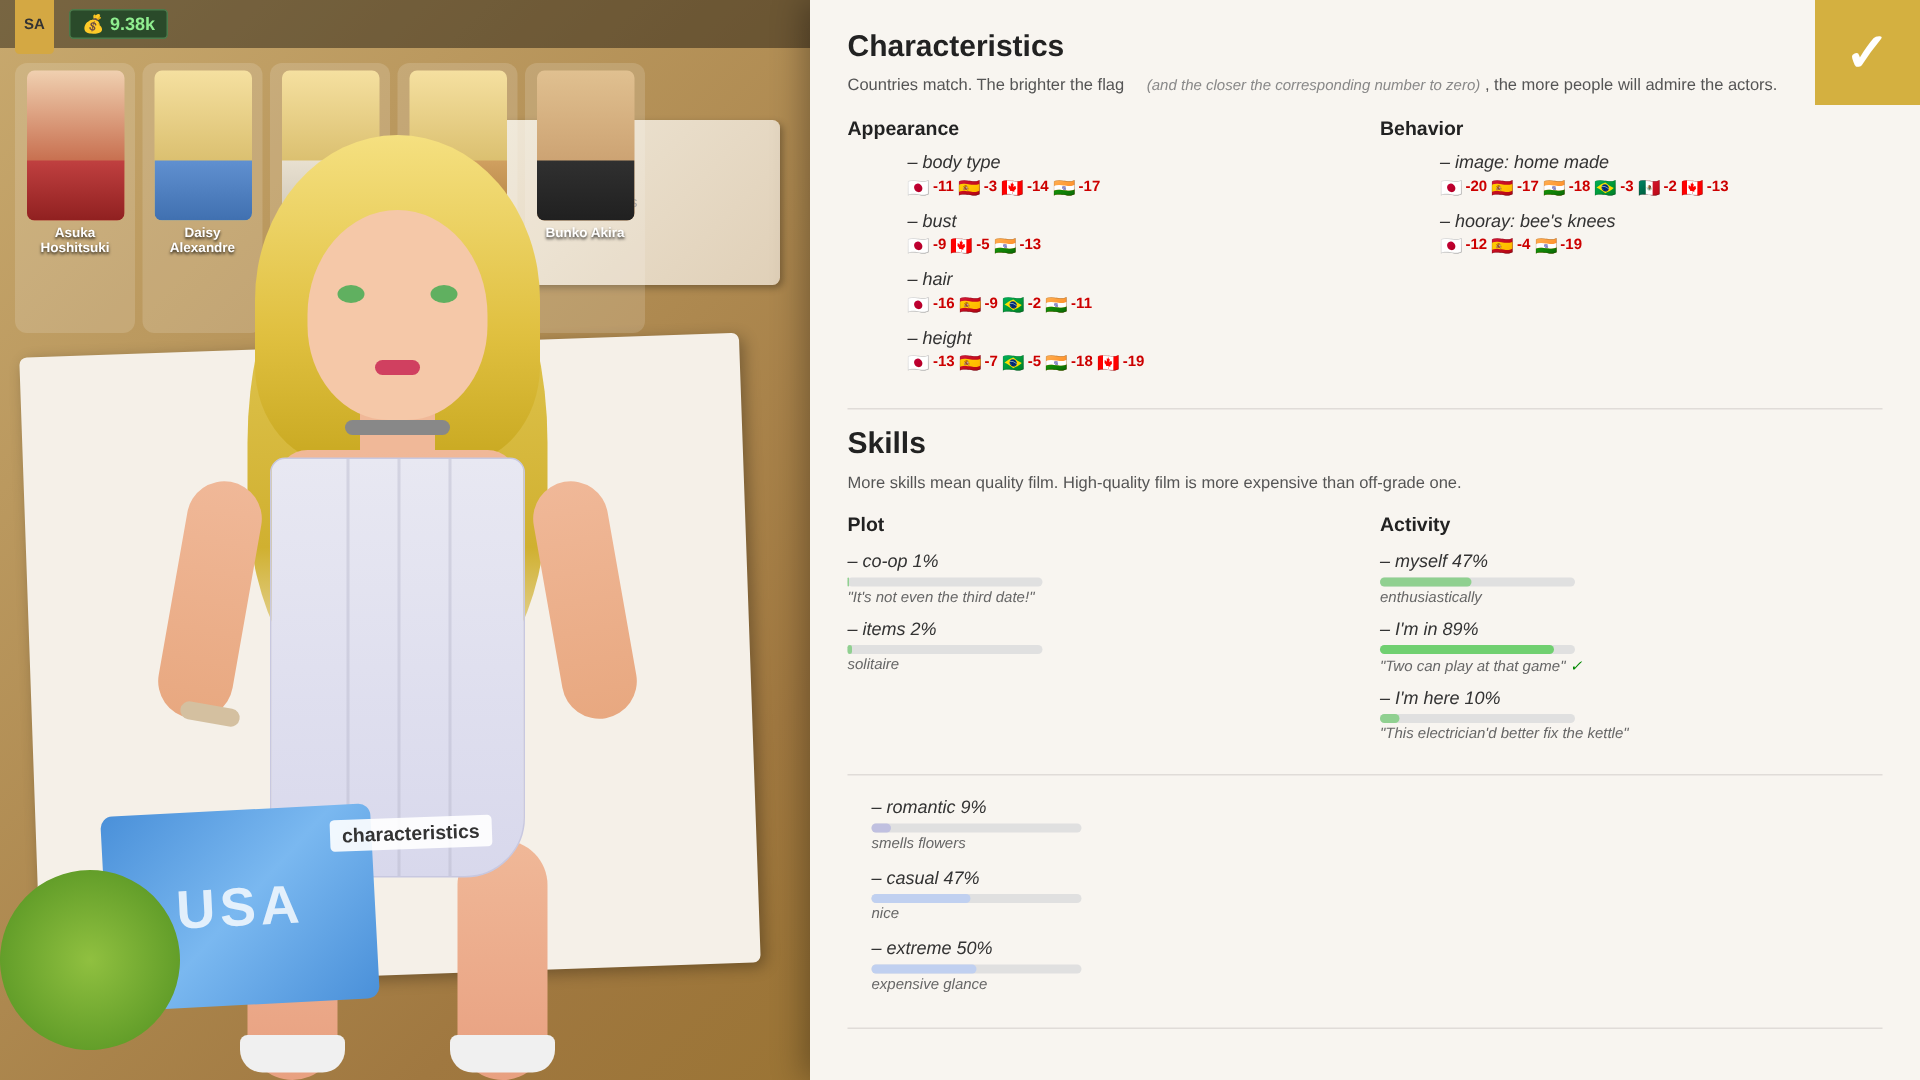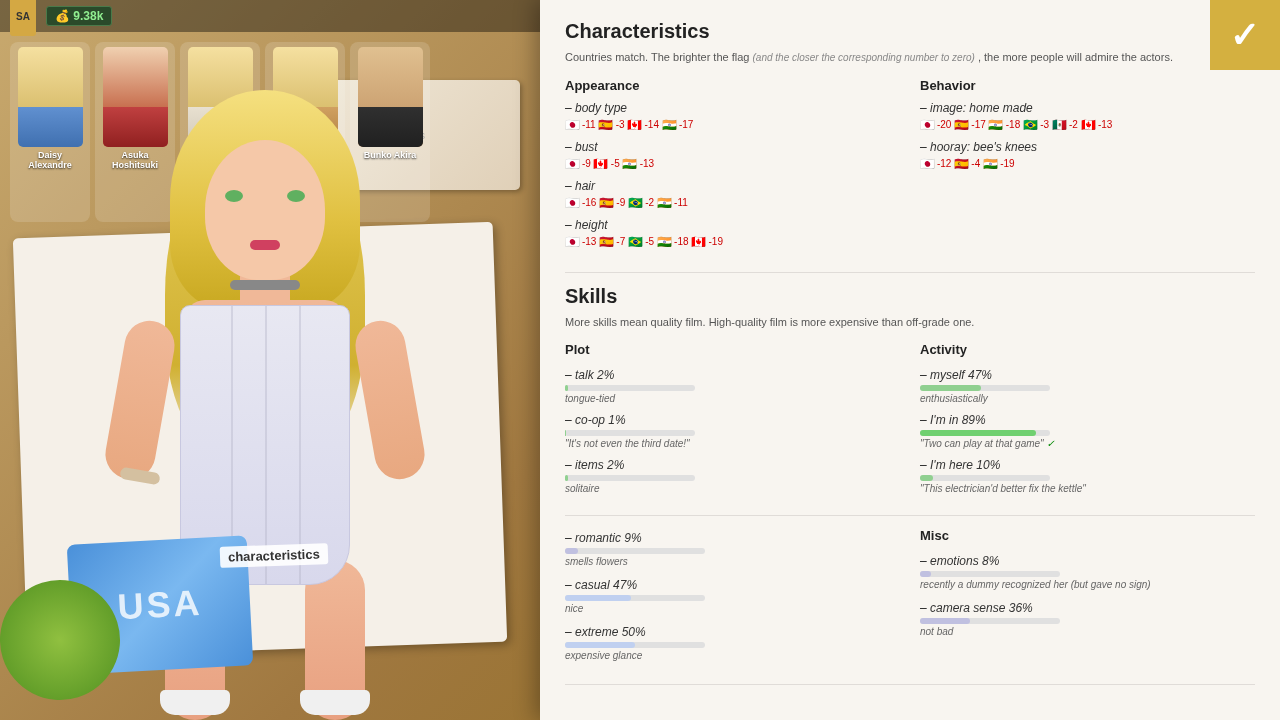--- a/index.html
+++ b/index.html
@@ -240,60 +240,62 @@
     .section-subtitle {
       font-size: 11px;
       color: #555;
       margin-bottom: 12px;
       line-height: 1.5;
     }
     .section-subtitle em {
       font-style: italic;
       font-size: 10px;
       color: #888;
+      margin-left: 12px;
     }
 
     
     .two-col {
       display: grid;
       grid-template-columns: 1fr 1fr;
       gap: 26px 20px;
       margin-bottom: 15px;
     }
 
     .col-title {
       font-size: 13px;
       font-weight: bold;
       color: #222;
       margin-bottom: 8px;
     }
 
     .trait-row {
       margin-bottom: 8px;
+      margin-left: 40px;
     }
     .trait-label {
       font-size: 12px;
       color: #333;
       font-style: italic;
       margin-bottom: 3px;
     }
     .trait-flags {
       display: flex;
       flex-wrap: wrap;
       gap: 3px;
       align-items: center;
     }
     .flag-item {
       display: flex;
       align-items: center;
       gap: 2px;
       font-size: 10px;
     }
     .flag-emoji { font-size: 12px; }
-    .flag-num { color: #c00; font-size: 10px; font-weight: normal; }
+    .flag-num { color: #c00; font-size: 10px; font-weight: bold; }
 
     .divider {
       height: 1px;
       background: #e0dcd8;
       margin: 12px 0;
     }
 
     
     .skill-row {
       margin-bottom: 6px;
@@ -317,20 +319,21 @@
     }
     .skill-quote {
       font-size: 10px;
       color: #666;
       font-style: italic;
     }
 
     
     .genre-row {
       margin-bottom: 8px;
+      margin-left: 16px;
     }
     .genre-label {
       font-size: 12px;
       color: #333;
       font-style: italic;
     }
     .genre-bar-container {
       height: 6px;
       background: #e0e0e0;
       border-radius: 3px;
@@ -377,30 +380,30 @@
 <div class="pen"></div>
 
 <div class="red-circle"></div>
 
 <div class="photos-strip" style="background: linear-gradient(135deg, #f0e8d8 0%, #e0d0b8 100%); display:flex; align-items:center; justify-content:center;">
   <span style="font-size:10px; color:#999;">photos</span>
 </div>
 
 <div class="actors-strip">
   <div class="actor-card">
+    <div class="actor-avatar red-hair">
+      <div style="position:absolute;bottom:0;left:0;right:0;height:40px;background:linear-gradient(180deg,#c04040,#902020);border-radius:0 0 3px 3px;"></div>
+    </div>
+    <div class="actor-name">Asuka<br>Hoshitsuki</div>
+  </div>
+  <div class="actor-card">
     <div class="actor-avatar blonde">
       <div style="position:absolute;bottom:0;left:0;right:0;height:40px;background:linear-gradient(180deg,#6090d0,#4070b0);border-radius:0 0 3px 3px;"></div>
     </div>
     <div class="actor-name">Daisy<br>Alexandre</div>
-  </div>
-  <div class="actor-card">
-    <div class="actor-avatar red-hair">
-      <div style="position:absolute;bottom:0;left:0;right:0;height:40px;background:linear-gradient(180deg,#c04040,#902020);border-radius:0 0 3px 3px;"></div>
-    </div>
-    <div class="actor-name">Asuka<br>Hoshitsuki</div>
   </div>
   <div class="actor-card">
     <div class="actor-avatar blonde">
       <div style="position:absolute;bottom:0;left:0;right:0;height:40px;background:linear-gradient(180deg,#e8e0d0,#d0c8b8);border-radius:0 0 3px 3px;"></div>
     </div>
     <div class="actor-name">Rhonda Roxx</div>
   </div>
   <div class="actor-card">
     <div class="actor-avatar blonde">
       <div style="position:absolute;bottom:0;left:0;right:0;height:40px;background:linear-gradient(180deg,#d0a060,#b08040);border-radius:0 0 3px 3px;"></div>
@@ -616,27 +619,20 @@
 
   <div class="divider"></div>
 
   <div class="section-title">Skills</div>
   <div class="section-subtitle">More skills mean quality film. High-quality film is more expensive than off-grade one.</div>
 
   <div class="two-col">
 
     <div>
       <div class="col-title">Plot</div>
-      <div class="skill-row">
-        <span class="skill-label">– talk 2%</span>
-        <div class="skill-bar-container">
-          <div class="skill-bar" style="width:2%"></div>
-        </div>
-        <div class="skill-quote">tongue-tied</div>
-      </div>
       <div class="skill-row">
         <span class="skill-label">– co-op 1%</span>
         <div class="skill-bar-container">
           <div class="skill-bar" style="width:1%"></div>
         </div>
         <div class="skill-quote">"It's not even the third date!"</div>
       </div>
       <div class="skill-row">
         <span class="skill-label">– items 2%</span>
         <div class="skill-bar-container">
@@ -693,34 +689,17 @@
       </div>
       <div class="genre-row">
         <span class="genre-label">– extreme 50%</span>
         <div class="genre-bar-container">
           <div class="genre-bar" style="width:50%;background:#c0d0f0;"></div>
         </div>
         <div class="genre-desc">expensive glance</div>
       </div>
     </div>
 
-    <div>
-      <div class="col-title">Misc</div>
-      <div class="genre-row">
-        <span class="genre-label">– emotions 8%</span>
-        <div class="genre-bar-container">
-          <div class="genre-bar" style="width:8%"></div>
-        </div>
-        <div class="genre-desc">recently a dummy recognized her (but gave no sign)</div>
-      </div>
-      <div class="genre-row">
-        <span class="genre-label">– camera sense 36%</span>
-        <div class="genre-bar-container">
-          <div class="genre-bar" style="width:36%"></div>
-        </div>
-        <div class="genre-desc">not bad</div>
-      </div>
-    </div>
   </div>
 
   <div class="divider"></div>
 
 </div>
 
 </body></html>

